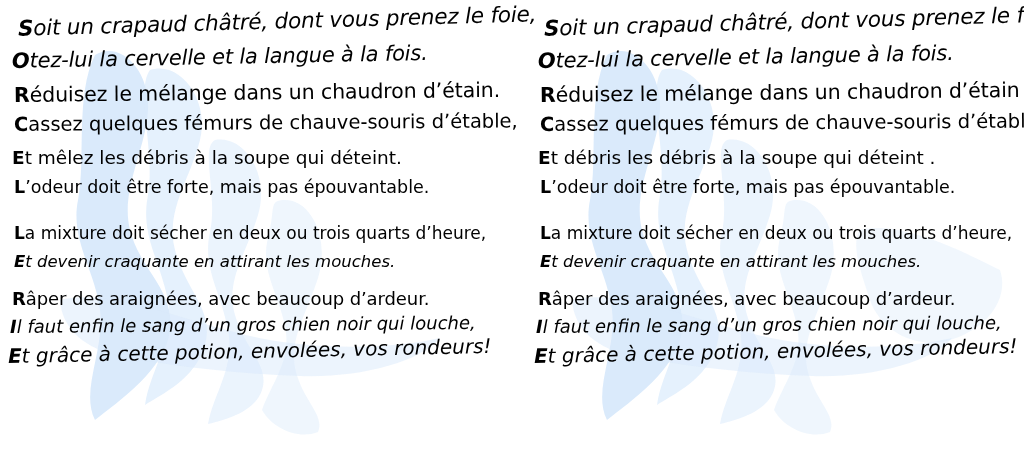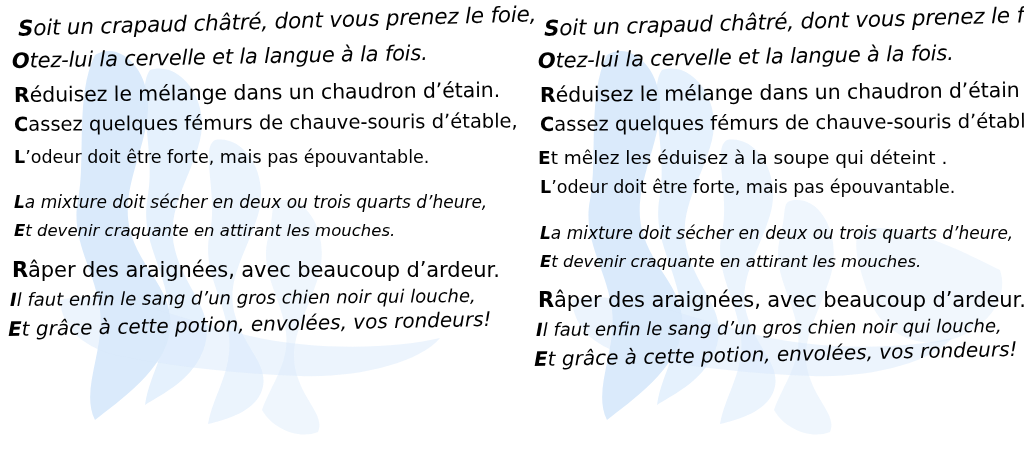--- a/index.html
+++ b/index.html
@@ -58,23 +58,23 @@
   .l0 { font-size: 21.5px; font-style: italic; padding-left: 10px; margin-bottom: 11px; letter-spacing: -0.2px;
         transform: rotate(-1.6deg); transform-origin: left center; }
   .l1 { font-size: 21px;  font-style: italic; padding-left: 4px;  margin-bottom: 13px; letter-spacing: -0.2px;
         transform: rotate(-1.1deg); transform-origin: left center; }
   .l2 { font-size: 20.5px; padding-left: 6px; margin-bottom: 10px; letter-spacing: -0.1px;
         transform: rotate(-0.6deg); transform-origin: left center; }
   .l3 { font-size: 19.5px; padding-left: 6px; margin-bottom: 14px;
         transform: rotate(-0.4deg); transform-origin: left center; }
   .l4 { font-size: 18.5px; padding-left: 4px; margin-bottom: 12px; }
   .l5 { font-size: 17.5px; padding-left: 6px; margin-bottom: 28px; }
-  .l6 { font-size: 17px;  padding-left: 6px; margin-bottom: 12px; font-style: italic; }
+  .l6 { font-size: 17px;  padding-left: 6px; margin-bottom: 12px; }
   .l7 { font-size: 16.5px; padding-left: 6px; margin-bottom: 20px; font-style: italic; }
-  .l8 { font-size: 21px; padding-left: 4px; margin-bottom: 10px; letter-spacing: -0.1px; }
+  .l8 { font-size: 18px; padding-left: 4px; margin-bottom: 10px; letter-spacing: -0.1px; }
   .l9 { font-size: 18px; font-style: italic; padding-left: 2px; margin-bottom: 10px;
         transform: rotate(-0.5deg); transform-origin: left center; }
   .l10 { font-size: 20px; font-style: italic; padding-left: 0px; margin-bottom: 8px;
         transform: rotate(-1.2deg); transform-origin: left center; }
 
   
   .column.right .poem { left: 22px; top: 18px; }
 </style>
 </head>
 <body>
@@ -119,36 +119,37 @@
   </svg>
 
   <div class="columns">
 
     <div class="column left">
       <div class="poem">
         <p class="line l0"><span class="cap">S</span><span>oit un crapaud châtré, dont vous prenez le foie,</span></p>
         <p class="line l1"><span class="cap">O</span><span>tez-lui la cervelle et la langue à la fois.</span></p>
         <p class="line l2"><span class="cap">R</span><span>éduisez le mélange dans un chaudron d’étain.</span></p>
         <p class="line l3"><span class="cap">C</span><span>assez quelques fémurs de chauve-souris d’étable,</span></p>
+        <p class="line l4"><span class="cap">E</span><span>t mêlez les débris à la soupe qui déteint.</span></p>
         <p class="line l5"><span class="cap">L</span><span>’odeur doit être forte, mais pas épouvantable.</span></p>
         <p class="line l6"><span class="cap">L</span><span>a mixture doit sécher en deux ou trois quarts d’heure,</span></p>
         <p class="line l7"><span class="cap">E</span><span>t devenir craquante en attirant les mouches.</span></p>
         <p class="line l8"><span class="cap">R</span><span>âper des araignées, avec beaucoup d’ardeur.</span></p>
         <p class="line l9"><span class="cap">I</span><span>l faut enfin le sang d’un gros chien noir qui louche,</span></p>
         <p class="line l10"><span class="cap">E</span><span>t grâce à cette potion, envolées, vos rondeurs!</span></p>
       </div>
     </div>
 
     <div class="column right">
       <div class="poem">
         <p class="line l0"><span class="cap">S</span><span>oit un crapaud châtré, dont vous prenez le foie,</span></p>
         <p class="line l1"><span class="cap">O</span><span>tez-lui la cervelle et la langue à la fois.</span></p>
         <p class="line l2"><span class="cap">R</span><span>éduisez le mélange dans un chaudron d’étain</span></p>
         <p class="line l3"><span class="cap">C</span><span>assez quelques fémurs de chauve-souris d’étable,</span></p>
-        <p class="line l4"><span class="cap">E</span><span>t mêlez les éduisez à la soupe qui déteint .</span></p>
+        <p class="line l4"><span class="cap">E</span><span>t débris les débris à la soupe qui déteint .</span></p>
         <p class="line l5"><span class="cap">L</span><span>’odeur doit être forte, mais pas épouvantable.</span></p>
         <p class="line l6"><span class="cap">L</span><span>a mixture doit sécher en deux ou trois quarts d’heure,</span></p>
         <p class="line l7"><span class="cap">E</span><span>t devenir craquante en attirant les mouches.</span></p>
         <p class="line l8"><span class="cap">R</span><span>âper des araignées, avec beaucoup d’ardeur.</span></p>
         <p class="line l9"><span class="cap">I</span><span>l faut enfin le sang d’un gros chien noir qui louche,</span></p>
         <p class="line l10"><span class="cap">E</span><span>t grâce à cette potion, envolées, vos rondeurs!</span></p>
       </div>
     </div>
 
   </div>

